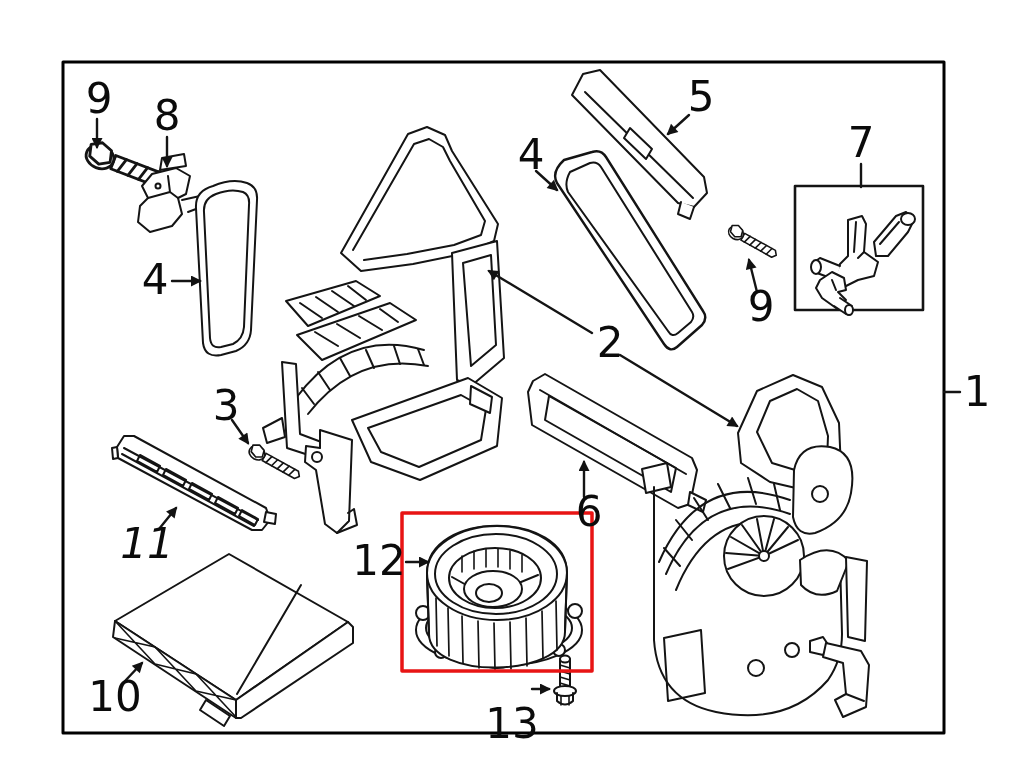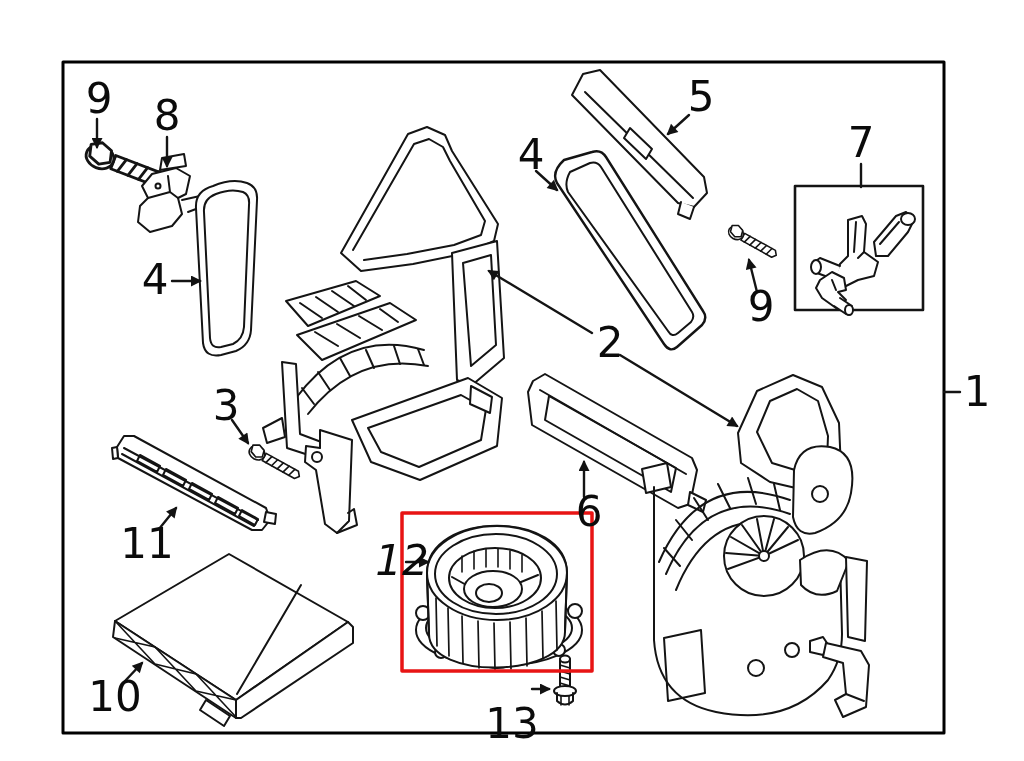--- a/index.html
+++ b/index.html
@@ -229,18 +229,18 @@
 <div class="callout" style="left:167px;top:116px;">8</div>
 <div class="callout" style="left:155px;top:280px;">4</div>
 <div class="callout" style="left:531px;top:155px;">4</div>
 <div class="callout" style="left:701px;top:97px;">5</div>
 <div class="callout" style="left:861px;top:143px;">7</div>
 <div class="callout" style="left:761px;top:307px;">9</div>
 <div class="callout" style="left:610px;top:343px;">2</div>
 <div class="callout" style="left:977px;top:392px;">1</div>
 <div class="callout" style="left:226px;top:406px;">3</div>
 <div class="callout" style="left:589px;top:512px;">6</div>
-<div class="callout" style="left:147px;top:544px;">11</div>
-<div class="callout" style="left:402px;top:561px;font-style:italic;">12</div>
+<div class="callout" style="left:147px;top:544px;font-style:italic;">11</div>
+<div class="callout" style="left:379px;top:561px;">12</div>
 <div class="callout" style="left:115px;top:697px;text-align:center;">10</div>
 <div class="callout" style="left:512px;top:724px;">13</div>
 
 </div>
 
 </body></html>

